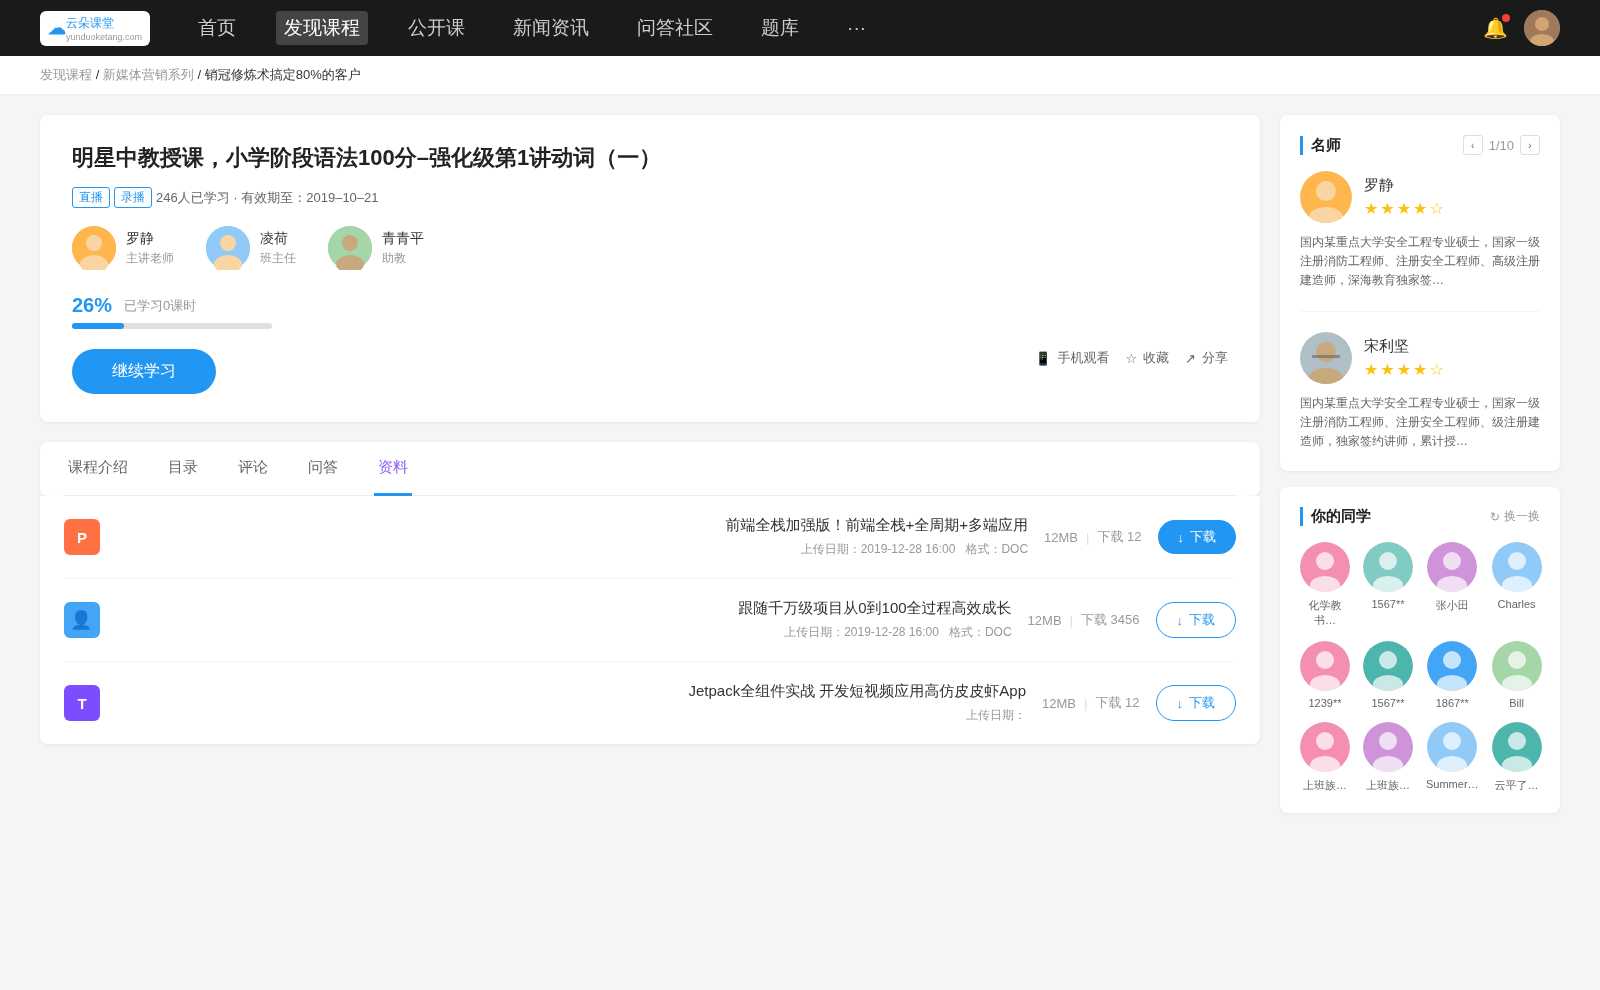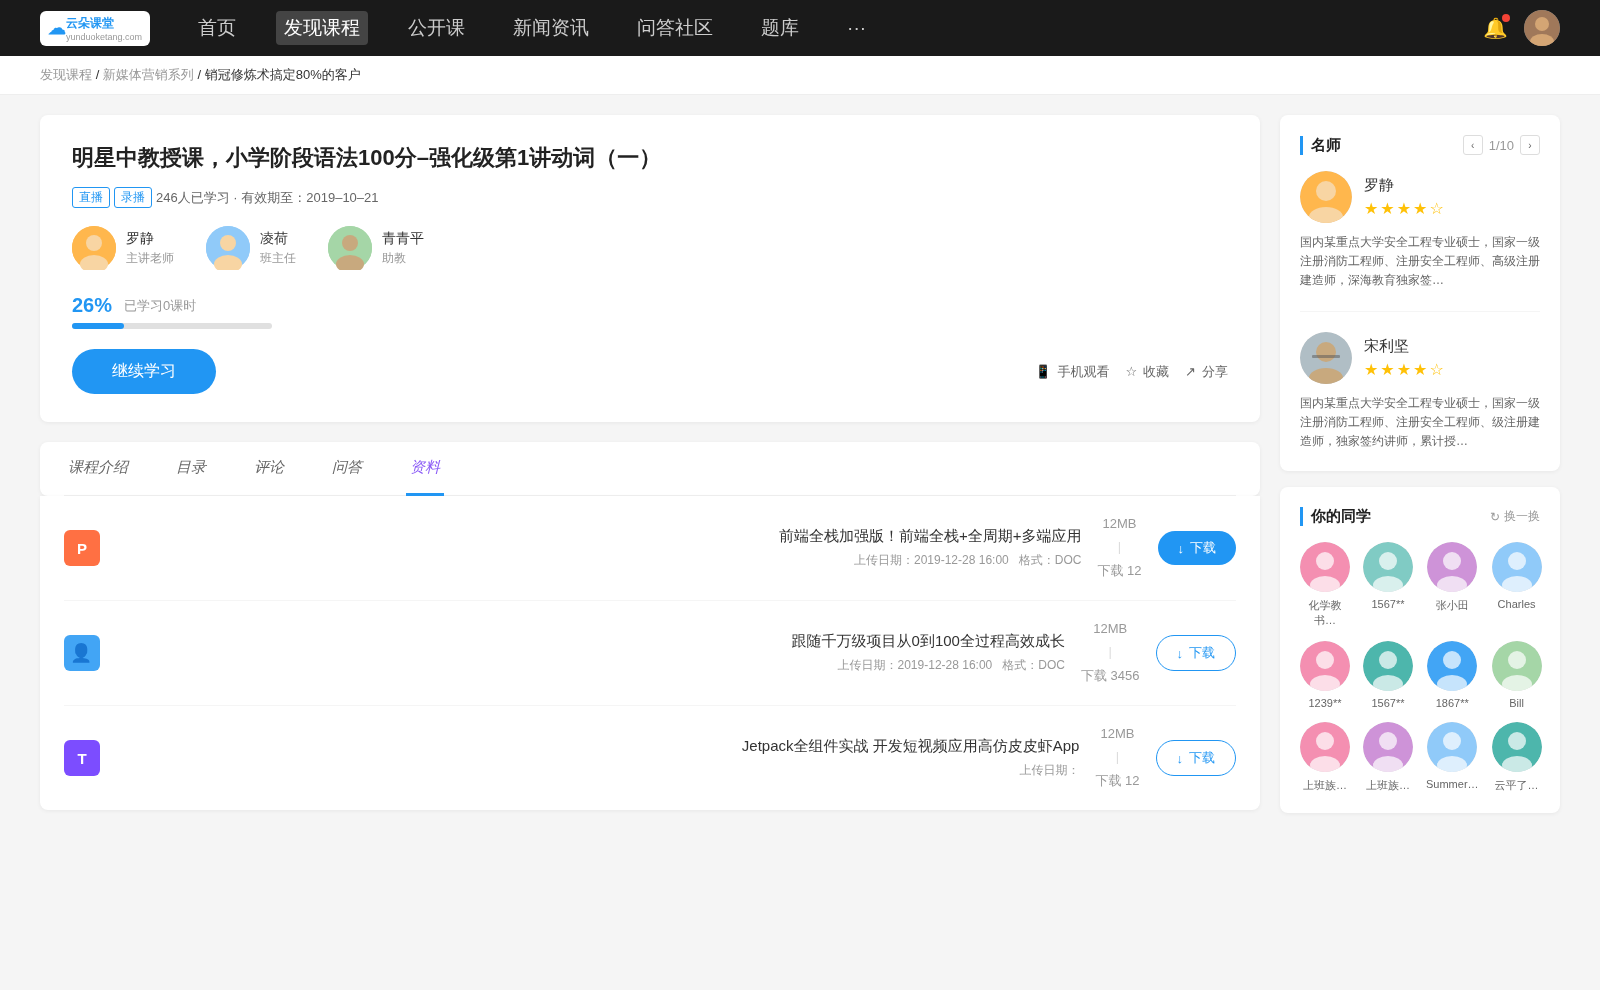--- a/index.html
+++ b/index.html
@@ -45,43 +45,43 @@
 
     
     .progress-section { margin-bottom: 20px; }
     .progress-label { display: flex; align-items: center; gap: 12px; margin-bottom: 6px; }
     .progress-pct { font-size: 20px; font-weight: bold; color: #2196F3; }
     .progress-study { font-size: 13px; color: #999; }
     .progress-bar-bg { background: #e0e0e0; border-radius: 3px; height: 6px; width: 200px; }
     .progress-bar-fill { background: #2196F3; border-radius: 3px; height: 6px; }
 
     
-    .course-actions { display: flex; align-items: center; gap: 16px; }
+    .course-actions { display: flex; align-items: flex-start; gap: 16px; }
     .btn-continue { background: #2196F3; color: #fff; border: none; border-radius: 24px; padding: 12px 40px; font-size: 16px; cursor: pointer; font-weight: 500; }
     .action-btns { margin-left: auto; display: flex; gap: 16px; }
     .action-btn { display: flex; align-items: center; gap: 6px; color: #666; background: none; border: none; cursor: pointer; font-size: 13px; }
 
     
     .tabs-bar { background: #fff; border-radius: 8px; padding: 0 24px; margin-bottom: 0; box-shadow: 0 1px 4px rgba(0,0,0,0.06); }
-    .tabs-list { display: flex; gap: 40px; border-bottom: 1px solid #f0f0f0; font-style: italic; }
+    .tabs-list { display: flex; gap: 32px; border-bottom: 1px solid #f0f0f0; }
     .tab-item { padding: 16px 4px; font-size: 15px; color: #666; cursor: pointer; border-bottom: 3px solid transparent; margin-bottom: -1px; }
     .tab-item.active { color: #8b5cf6; border-bottom-color: #2196F3; font-weight: 500; }
 
     
     .files-list { background: #fff; border-radius: 0 0 8px 8px; box-shadow: 0 1px 4px rgba(0,0,0,0.06); padding: 0 24px; }
     .file-item { display: flex; align-items: center; padding: 20px 0; border-bottom: 1px solid #f5f5f5; gap: 16px; }
     .file-item:last-child { border-bottom: none; }
     .file-icon { width: 36px; height: 36px; border-radius: 6px; display: flex; align-items: center; justify-content: center; font-size: 15px; font-weight: bold; color: #fff; flex-shrink: 0; }
     .file-icon-p { background: #ff7043; }
     .file-icon-u { background: #42a5f5; }
     .file-icon-t { background: #7c4dff; }
     .file-info { flex: 1; text-align: right; }
     .file-name { font-size: 15px; color: #333; font-weight: 500; margin-bottom: 6px; }
     .file-meta { font-size: 12px; color: #999; }
-    .file-stats { font-size: 13px; color: #999; display: flex; align-items: center; gap: 8px; white-space: nowrap; flex-direction: column; }
+    .file-stats { font-size: 13px; color: #999; display: flex; align-items: center; gap: 8px; white-space: nowrap; }
     .file-divider { color: #ddd; }
     .btn-download { border: 1px solid #2196F3; color: #2196F3; background: none; border-radius: 20px; padding: 8px 20px; font-size: 13px; cursor: pointer; display: flex; align-items: center; gap: 6px; white-space: nowrap; }
     .btn-download-filled { background: #2196F3; color: #fff; border: none; border-radius: 20px; padding: 8px 20px; font-size: 13px; cursor: pointer; display: flex; align-items: center; gap: 6px; white-space: nowrap; }
 
     
     .right-panel { width: 280px; flex-shrink: 0; display: flex; flex-direction: column; gap: 16px; }
 
     
     .panel-card { background: #fff; border-radius: 8px; padding: 20px; box-shadow: 0 1px 4px rgba(0,0,0,0.06); }
     .panel-header { display: flex; align-items: center; justify-content: space-between; margin-bottom: 16px; }
@@ -112,21 +112,21 @@
     ::-webkit-scrollbar-thumb { background: #ccc; border-radius: 3px; }
   </style>
 </head>
 <body>
 
 <nav class="nav">
   <div class="nav-logo">
     <div class="nav-logo-box">
       <span class="nav-logo-cloud">☁</span>
       <div>
-        <div style="font-size:12px;font-weight:bold;color:#2196F3;">云朵课堂</div>
+        <div style="font-size:12px;font-weight:normal;color:#2196F3;">云朵课堂</div>
         <div style="font-size:9px;color:#999;">yunduoketang.com</div>
       </div>
     </div>
   </div>
   <div class="nav-items">
     <span class="nav-item">首页</span>
     <span class="nav-item active">发现课程</span>
     <span class="nav-item">公开课</span>
     <span class="nav-item">新闻资讯</span>
     <span class="nav-item">问答社区</span>

